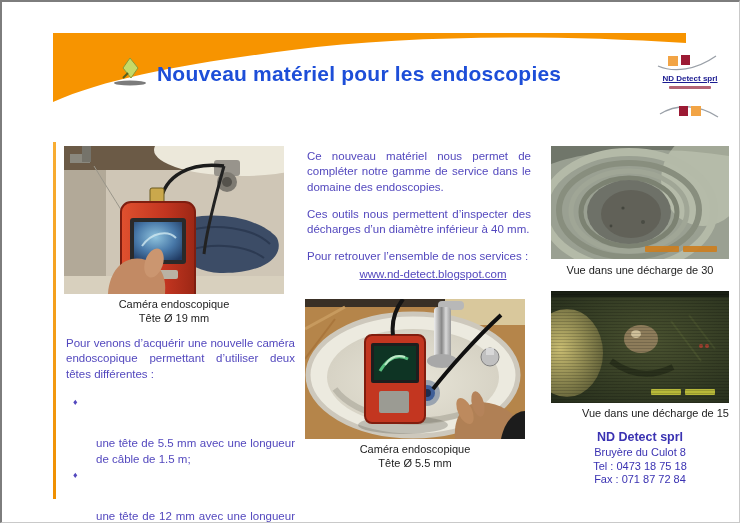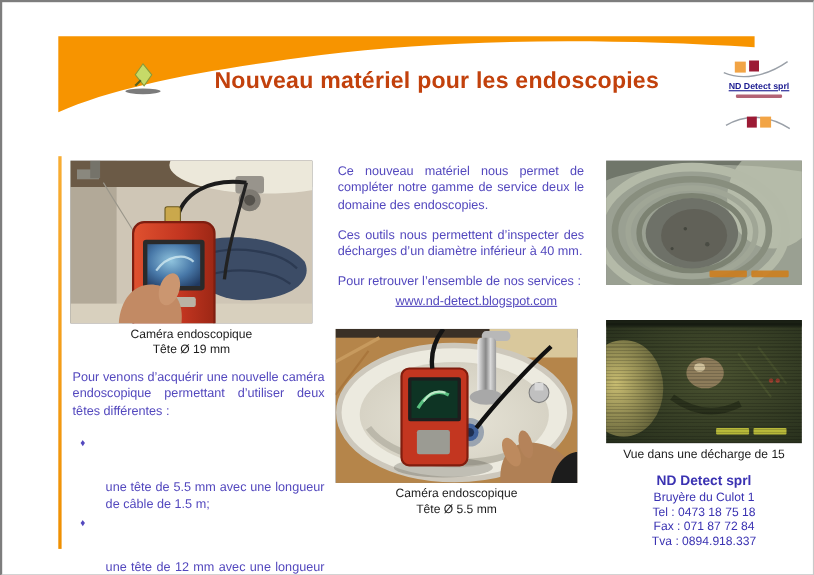--- a/index.html
+++ b/index.html
@@ -6,21 +6,21 @@
   .page{
     position:relative;width:740px;height:523px;box-sizing:border-box;
     background:#ffffff;overflow:hidden;
     border-top:2px solid #7d7d7d;border-left:2px solid #7d7d7d;
     border-right:1px solid #c9c9c9;border-bottom:1px solid #c9c9c9;
     font-family:"Liberation Sans",sans-serif;
   }
   .header-svg{position:absolute;left:0;top:0;width:740px;height:120px;}
   .title{
     position:absolute;left:155px;top:60px;width:480px;margin:0;
-    text-align:center;font-size:21px;font-weight:bold;color:#c2410c;letter-spacing:.2px;
+    text-align:left;font-size:21px;font-weight:bold;color:#1d4ed8;letter-spacing:.2px;
   }
   
   .logo{position:absolute;left:650px;top:48px;width:76px;height:72px;}
   .logo-arcs{position:absolute;left:0;top:0;width:76px;height:72px;}
   .sq{position:absolute;width:10px;height:10px;}
   .sq-orange{background:#f2a445;}
   .sq-red{background:#9c1a34;}
   #sq1{left:16px;top:6px;}
   #sq2{left:29px;top:5px;width:9px;}
   #sq3{left:27px;top:56px;width:9px;}
@@ -38,21 +38,21 @@
   #photo3{left:549px;top:144px;width:178px;height:113px;}
   #photo4{left:549px;top:289px;width:178px;height:112px;}
   .photo svg{display:block;width:100%;height:100%;}
   .scanlines{position:absolute;left:0;top:0;right:0;bottom:0;pointer-events:none;
     background:repeating-linear-gradient(180deg,rgba(0,0,0,.16) 0,rgba(0,0,0,.16) 1px,transparent 1px,transparent 3px);}
   
   .caption{position:absolute;text-align:center;font-size:11px;color:#1c1c1c;line-height:1.3;}
   #caption1{left:62px;top:295px;width:220px;}
   #caption2{left:303px;top:440px;width:220px;}
   #caption3{left:549px;top:261px;width:178px;}
-  #caption4{left:549px;top:404px;width:178px;}
+  #caption4{left:549px;top:404px;width:178px;text-align:right;}
   
   .text-left{position:absolute;left:64px;top:334px;width:229px;
     color:#5348be;font-size:11.5px;line-height:1.34;}
   .text-left .intro{text-align:justify;margin:0;}
   .bullets{margin-top:12px;}
   .bullet-row{display:flex;}
   .bullet-glyph{flex:none;width:30px;padding-left:7px;box-sizing:border-box;
     font-size:9px;padding-top:2px;}
   .bullet-text{flex:1;text-align:justify;margin-top:42px;}
   .text-mid{position:absolute;left:305px;top:147px;width:224px;
@@ -153,21 +153,21 @@
         <span class="bullet-text">une tête de 5.5 mm avec une longueur de câble de 1.5 m;</span>
       </div>
       <div class="bullet-row">
         <span class="bullet-glyph">♦</span>
         <span class="bullet-text">une tête de 12 mm avec une longueur de câble de 3m.</span>
       </div>
     </div>
   </div>
 
   <div class="text-mid">
-    <p>Ce nouveau matériel nous permet de compléter notre gamme de service deux le domaine des endoscopies.</p>
+    <p>Ce nouveau matériel nous permet de compléter notre gamme de service dans le domaine des endoscopies.</p>
     <p>Ces outils nous permettent d’inspec­ter des décharges d’un diamètre infé­rieur à 40 mm.</p>
     <p class="last">Pour retrouver l’ensemble de nos ser­vices :</p>
     <div class="link-line">
       <a class="blog-link" href="www.nd-detect.blogspot.com">www.nd-detect.blogspot.com</a>
     </div>
   </div>
 
   <div class="photo" id="photo2">
     <svg viewBox="0 0 220 140" preserveAspectRatio="none" aria-hidden="true">
       <defs>
@@ -243,20 +243,21 @@
       <ellipse cx="80" cy="68" rx="30" ry="24" fill="#616158"></ellipse>
       <circle cx="72" cy="62" r="1.6" fill="#44463e"></circle>
       <circle cx="92" cy="76" r="2" fill="#4a4c44"></circle>
       <circle cx="60" cy="80" r="1.4" fill="#44463e"></circle>
       <g fill="#cd7e1e" opacity=".9">
         <rect x="94" y="100" width="34" height="6" rx="1"></rect>
         <rect x="132" y="100" width="34" height="6" rx="1"></rect>
       </g>
     </svg>
   </div>
+  <div class="caption" id="caption3">Vue dans une décharge de 30</div>
 
   <div class="photo" id="photo4">
     <svg viewBox="0 0 178 112" preserveAspectRatio="none" aria-hidden="true">
       <defs>
         <radialGradient id="olive" cx="55%" cy="45%" r="75%">
           <stop offset="0%" stop-color="#4a5230"></stop>
             <stop offset="100%" stop-color="#262e1c"></stop>
         </radialGradient>
         <radialGradient id="blob" cx="40%" cy="45%" r="70%">
           <stop offset="0%" stop-color="#d6c878"></stop>
@@ -277,19 +278,18 @@
         <rect x="100" y="98" width="30" height="6" rx="1"></rect>
         <rect x="134" y="98" width="30" height="6" rx="1"></rect>
       </g>
     </svg>
     <div class="scanlines"></div>
   </div>
   <div class="caption" id="caption4">Vue dans une décharge de 15</div>
 
   <div class="contact">
     <div class="company">ND Detect sprl</div>
-    <div>Bruyère du Culot 1</div>
+    <div>Bruyère du Culot 8</div>
     <div>Tel : 0473 18 75 18</div>
     <div>Fax : 071 87 72 84</div>
-    <div>Tva : 0894.918.337</div>
   </div>
 
 </div>
 
 </body></html>

